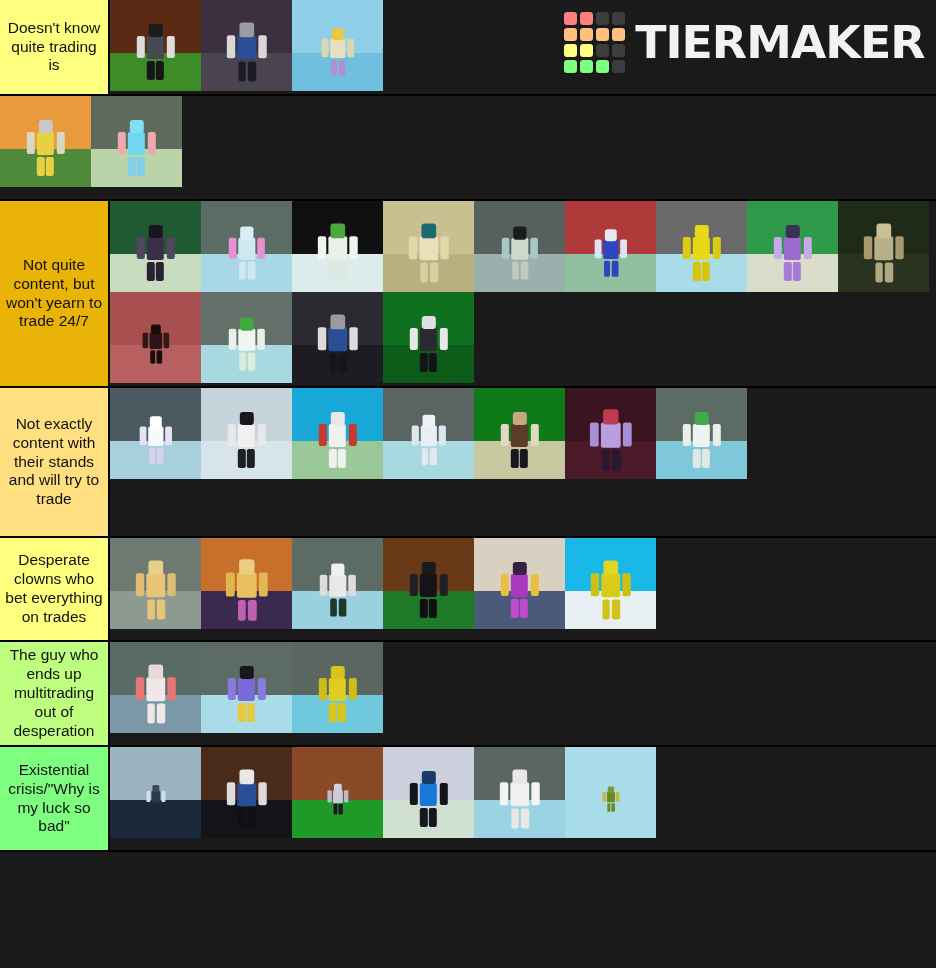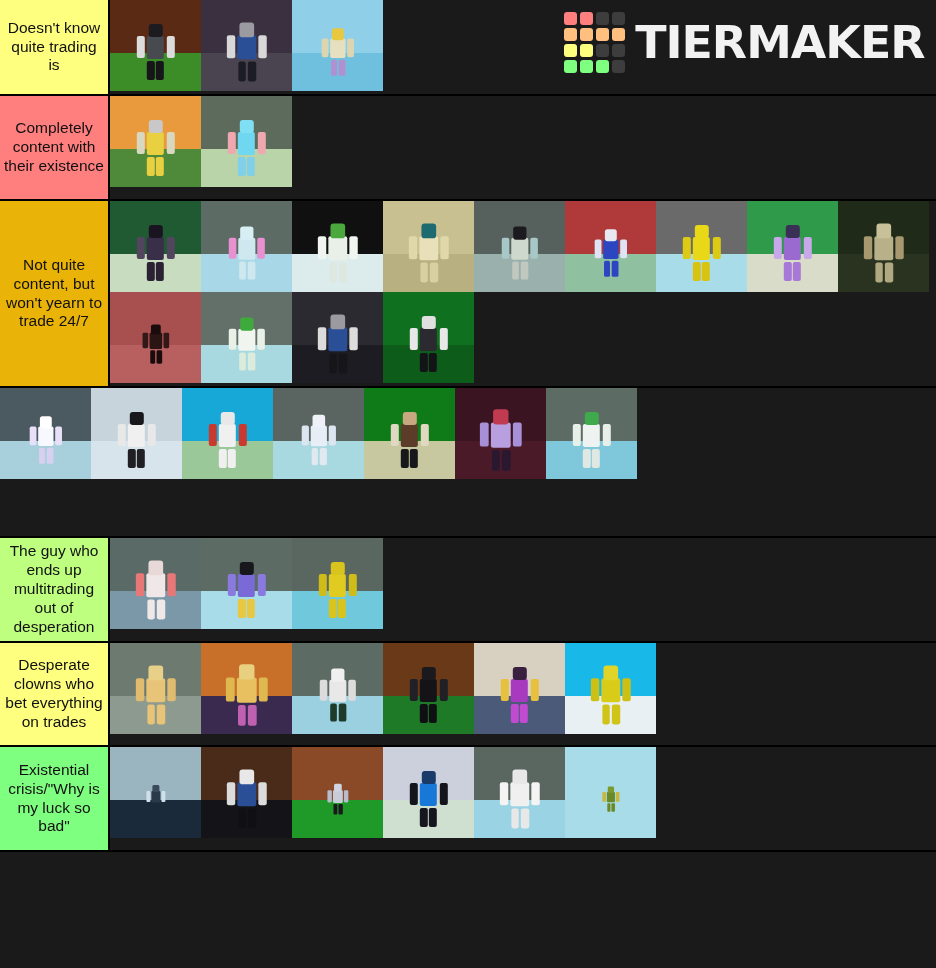--- a/index.html
+++ b/index.html
@@ -209,21 +209,20 @@
                   <div class="head" style="background: rgb(232, 200, 64);"></div>
                   <div class="leg-l" style="background: rgb(176, 144, 208);"></div>
                   <div class="leg-r" style="background: rgb(176, 144, 208);"></div>
                 </div>
               </div>
             </div>
           </div>
         </div>
       </div>
       <div class="tier-row" style="min-height: 105px;">
-        <div class="tier-label" style="background: rgb(255, 127, 127);">Completely content with their existence</div>
         <div class="tier-items">
           <div class="tier-item" title="golden-armor-avatar">
             <div class="thumb">
               <div class="blurwrap">
                 <div class="sky" style="background: rgb(232, 154, 60);"></div>
                 <div class="ground" style="background: rgb(79, 138, 58);"></div>
                 <div class="figure" style="transform: translateX(-50%) scale(1);">
                   <div class="arm-l" style="background: rgb(216, 216, 192);"></div>
                   <div class="arm-r" style="background: rgb(216, 216, 192);"></div>
                   <div class="torso" style="background: rgb(232, 208, 64);"></div>
@@ -459,20 +458,21 @@
                   <div class="head" style="background: rgb(224, 224, 224);"></div>
                   <div class="leg-l" style="background: rgb(20, 20, 24);"></div>
                   <div class="leg-r" style="background: rgb(20, 20, 24);"></div>
                 </div>
               </div>
             </div>
           </div>
         </div>
       </div>
       <div class="tier-row" style="min-height: 150px;">
+        <div class="tier-label" style="background: rgb(255, 223, 128);">Not exactly content with their stands and will try to trade</div>
         <div class="tier-items">
           <div class="tier-item" title="glowing-white-spirit-avatar">
             <div class="thumb">
               <div class="blurwrap">
                 <div class="sky" style="background: rgb(74, 90, 96);"></div>
                 <div class="ground" style="background: rgb(168, 208, 220);"></div>
                 <div class="figure" style="transform: translateX(-50%) scale(0.85);">
                   <div class="arm-l" style="background: rgb(232, 224, 248);"></div>
                   <div class="arm-r" style="background: rgb(232, 224, 248);"></div>
                   <div class="torso" style="background: rgb(248, 248, 255);"></div>
@@ -574,73 +574,20 @@
                   <div class="torso" style="background: rgb(238, 242, 240);"></div>
                   <div class="head" style="background: rgb(63, 170, 76);"></div>
                   <div class="leg-l" style="background: rgb(224, 232, 228);"></div>
                   <div class="leg-r" style="background: rgb(224, 232, 228);"></div>
                 </div>
               </div>
             </div>
           </div>
         </div>
       </div>
-      <div class="tier-row" style="min-height: 105px;">
-        <div class="tier-label" style="background: rgb(191, 255, 127);">The guy who ends up multitrading out of desperation</div>
-        <div class="tier-items">
-          <div class="tier-item" title="red-checkered-avatar">
-            <div class="thumb">
-              <div class="blurwrap">
-                <div class="sky" style="background: rgb(90, 106, 102);"></div>
-                <div class="ground" style="background: rgb(122, 152, 168);"></div>
-                <div class="figure" style="transform: translateX(-50%) scale(1.05);">
-                  <div class="arm-l" style="background: rgb(232, 120, 120);"></div>
-                  <div class="arm-r" style="background: rgb(232, 120, 120);"></div>
-                  <div class="torso" style="background: rgb(240, 232, 232);"></div>
-                  <div class="head" style="background: rgb(232, 216, 216);"></div>
-                  <div class="leg-l" style="background: rgb(240, 232, 232);"></div>
-                  <div class="leg-r" style="background: rgb(240, 232, 232);"></div>
-                </div>
-              </div>
-            </div>
-          </div>
-          <div class="tier-item" title="purple-black-hair-avatar">
-            <div class="thumb">
-              <div class="blurwrap">
-                <div class="sky" style="background: rgb(92, 107, 99);"></div>
-                <div class="ground" style="background: rgb(168, 220, 232);"></div>
-                <div class="figure" style="transform: translateX(-50%) scale(1);">
-                  <div class="arm-l" style="background: rgb(138, 122, 224);"></div>
-                  <div class="arm-r" style="background: rgb(138, 122, 224);"></div>
-                  <div class="torso" style="background: rgb(122, 106, 216);"></div>
-                  <div class="head" style="background: rgb(24, 24, 28);"></div>
-                  <div class="leg-l" style="background: rgb(232, 200, 64);"></div>
-                  <div class="leg-r" style="background: rgb(232, 200, 64);"></div>
-                </div>
-              </div>
-            </div>
-          </div>
-          <div class="tier-item" title="yellow-green-gem-avatar">
-            <div class="thumb">
-              <div class="blurwrap">
-                <div class="sky" style="background: rgb(90, 102, 96);"></div>
-                <div class="ground" style="background: rgb(111, 200, 220);"></div>
-                <div class="figure" style="transform: translateX(-50%) scale(1);">
-                  <div class="arm-l" style="background: rgb(208, 188, 24);"></div>
-                  <div class="arm-r" style="background: rgb(208, 188, 24);"></div>
-                  <div class="torso" style="background: rgb(224, 204, 32);"></div>
-                  <div class="head" style="background: rgb(216, 196, 28);"></div>
-                  <div class="leg-l" style="background: rgb(216, 196, 28);"></div>
-                  <div class="leg-r" style="background: rgb(216, 196, 28);"></div>
-                </div>
-              </div>
-            </div>
-          </div>
-        </div>
-      </div>
       <div class="tier-row" style="min-height: 104px;">
         <div class="tier-label" style="background: rgb(255, 255, 127);">Desperate clowns who bet everything on trades</div>
         <div class="tier-items">
           <div class="tier-item" title="golden-roman-avatar">
             <div class="thumb">
               <div class="blurwrap">
                 <div class="sky" style="background: rgb(108, 122, 112);"></div>
                 <div class="ground" style="background: rgb(140, 154, 144);"></div>
                 <div class="figure" style="transform: translateX(-50%) scale(1.05);">
                   <div class="arm-l" style="background: rgb(224, 188, 112);"></div>
@@ -729,20 +676,73 @@
                   <div class="head" style="background: rgb(224, 212, 40);"></div>
                   <div class="leg-l" style="background: rgb(208, 196, 24);"></div>
                   <div class="leg-r" style="background: rgb(208, 196, 24);"></div>
                 </div>
               </div>
             </div>
           </div>
         </div>
       </div>
       <div class="tier-row" style="min-height: 105px;">
+        <div class="tier-label" style="background: rgb(191, 255, 127);">The guy who ends up multitrading out of desperation</div>
+        <div class="tier-items">
+          <div class="tier-item" title="red-checkered-avatar">
+            <div class="thumb">
+              <div class="blurwrap">
+                <div class="sky" style="background: rgb(90, 106, 102);"></div>
+                <div class="ground" style="background: rgb(122, 152, 168);"></div>
+                <div class="figure" style="transform: translateX(-50%) scale(1.05);">
+                  <div class="arm-l" style="background: rgb(232, 120, 120);"></div>
+                  <div class="arm-r" style="background: rgb(232, 120, 120);"></div>
+                  <div class="torso" style="background: rgb(240, 232, 232);"></div>
+                  <div class="head" style="background: rgb(232, 216, 216);"></div>
+                  <div class="leg-l" style="background: rgb(240, 232, 232);"></div>
+                  <div class="leg-r" style="background: rgb(240, 232, 232);"></div>
+                </div>
+              </div>
+            </div>
+          </div>
+          <div class="tier-item" title="purple-black-hair-avatar">
+            <div class="thumb">
+              <div class="blurwrap">
+                <div class="sky" style="background: rgb(92, 107, 99);"></div>
+                <div class="ground" style="background: rgb(168, 220, 232);"></div>
+                <div class="figure" style="transform: translateX(-50%) scale(1);">
+                  <div class="arm-l" style="background: rgb(138, 122, 224);"></div>
+                  <div class="arm-r" style="background: rgb(138, 122, 224);"></div>
+                  <div class="torso" style="background: rgb(122, 106, 216);"></div>
+                  <div class="head" style="background: rgb(24, 24, 28);"></div>
+                  <div class="leg-l" style="background: rgb(232, 200, 64);"></div>
+                  <div class="leg-r" style="background: rgb(232, 200, 64);"></div>
+                </div>
+              </div>
+            </div>
+          </div>
+          <div class="tier-item" title="yellow-green-gem-avatar">
+            <div class="thumb">
+              <div class="blurwrap">
+                <div class="sky" style="background: rgb(90, 102, 96);"></div>
+                <div class="ground" style="background: rgb(111, 200, 220);"></div>
+                <div class="figure" style="transform: translateX(-50%) scale(1);">
+                  <div class="arm-l" style="background: rgb(208, 188, 24);"></div>
+                  <div class="arm-r" style="background: rgb(208, 188, 24);"></div>
+                  <div class="torso" style="background: rgb(224, 204, 32);"></div>
+                  <div class="head" style="background: rgb(216, 196, 28);"></div>
+                  <div class="leg-l" style="background: rgb(216, 196, 28);"></div>
+                  <div class="leg-r" style="background: rgb(216, 196, 28);"></div>
+                </div>
+              </div>
+            </div>
+          </div>
+        </div>
+      </div>
+      <div class="tier-row" style="min-height: 105px;">
         <div class="tier-label" style="background: rgb(127, 255, 127);">Existential crisis/"Why is my luck so bad"</div>
         <div class="tier-items">
           <div class="tier-item" title="snowy-arrow-scene">
             <div class="thumb">
               <div class="blurwrap">
                 <div class="sky" style="background: rgb(154, 180, 192);"></div>
                 <div class="ground" style="background: rgb(26, 42, 58);"></div>
                 <div class="figure" style="transform: translateX(-50%) scale(0.5);">
                   <div class="arm-l" style="background: rgb(207, 224, 232);"></div>
                   <div class="arm-r" style="background: rgb(207, 224, 232);"></div>

